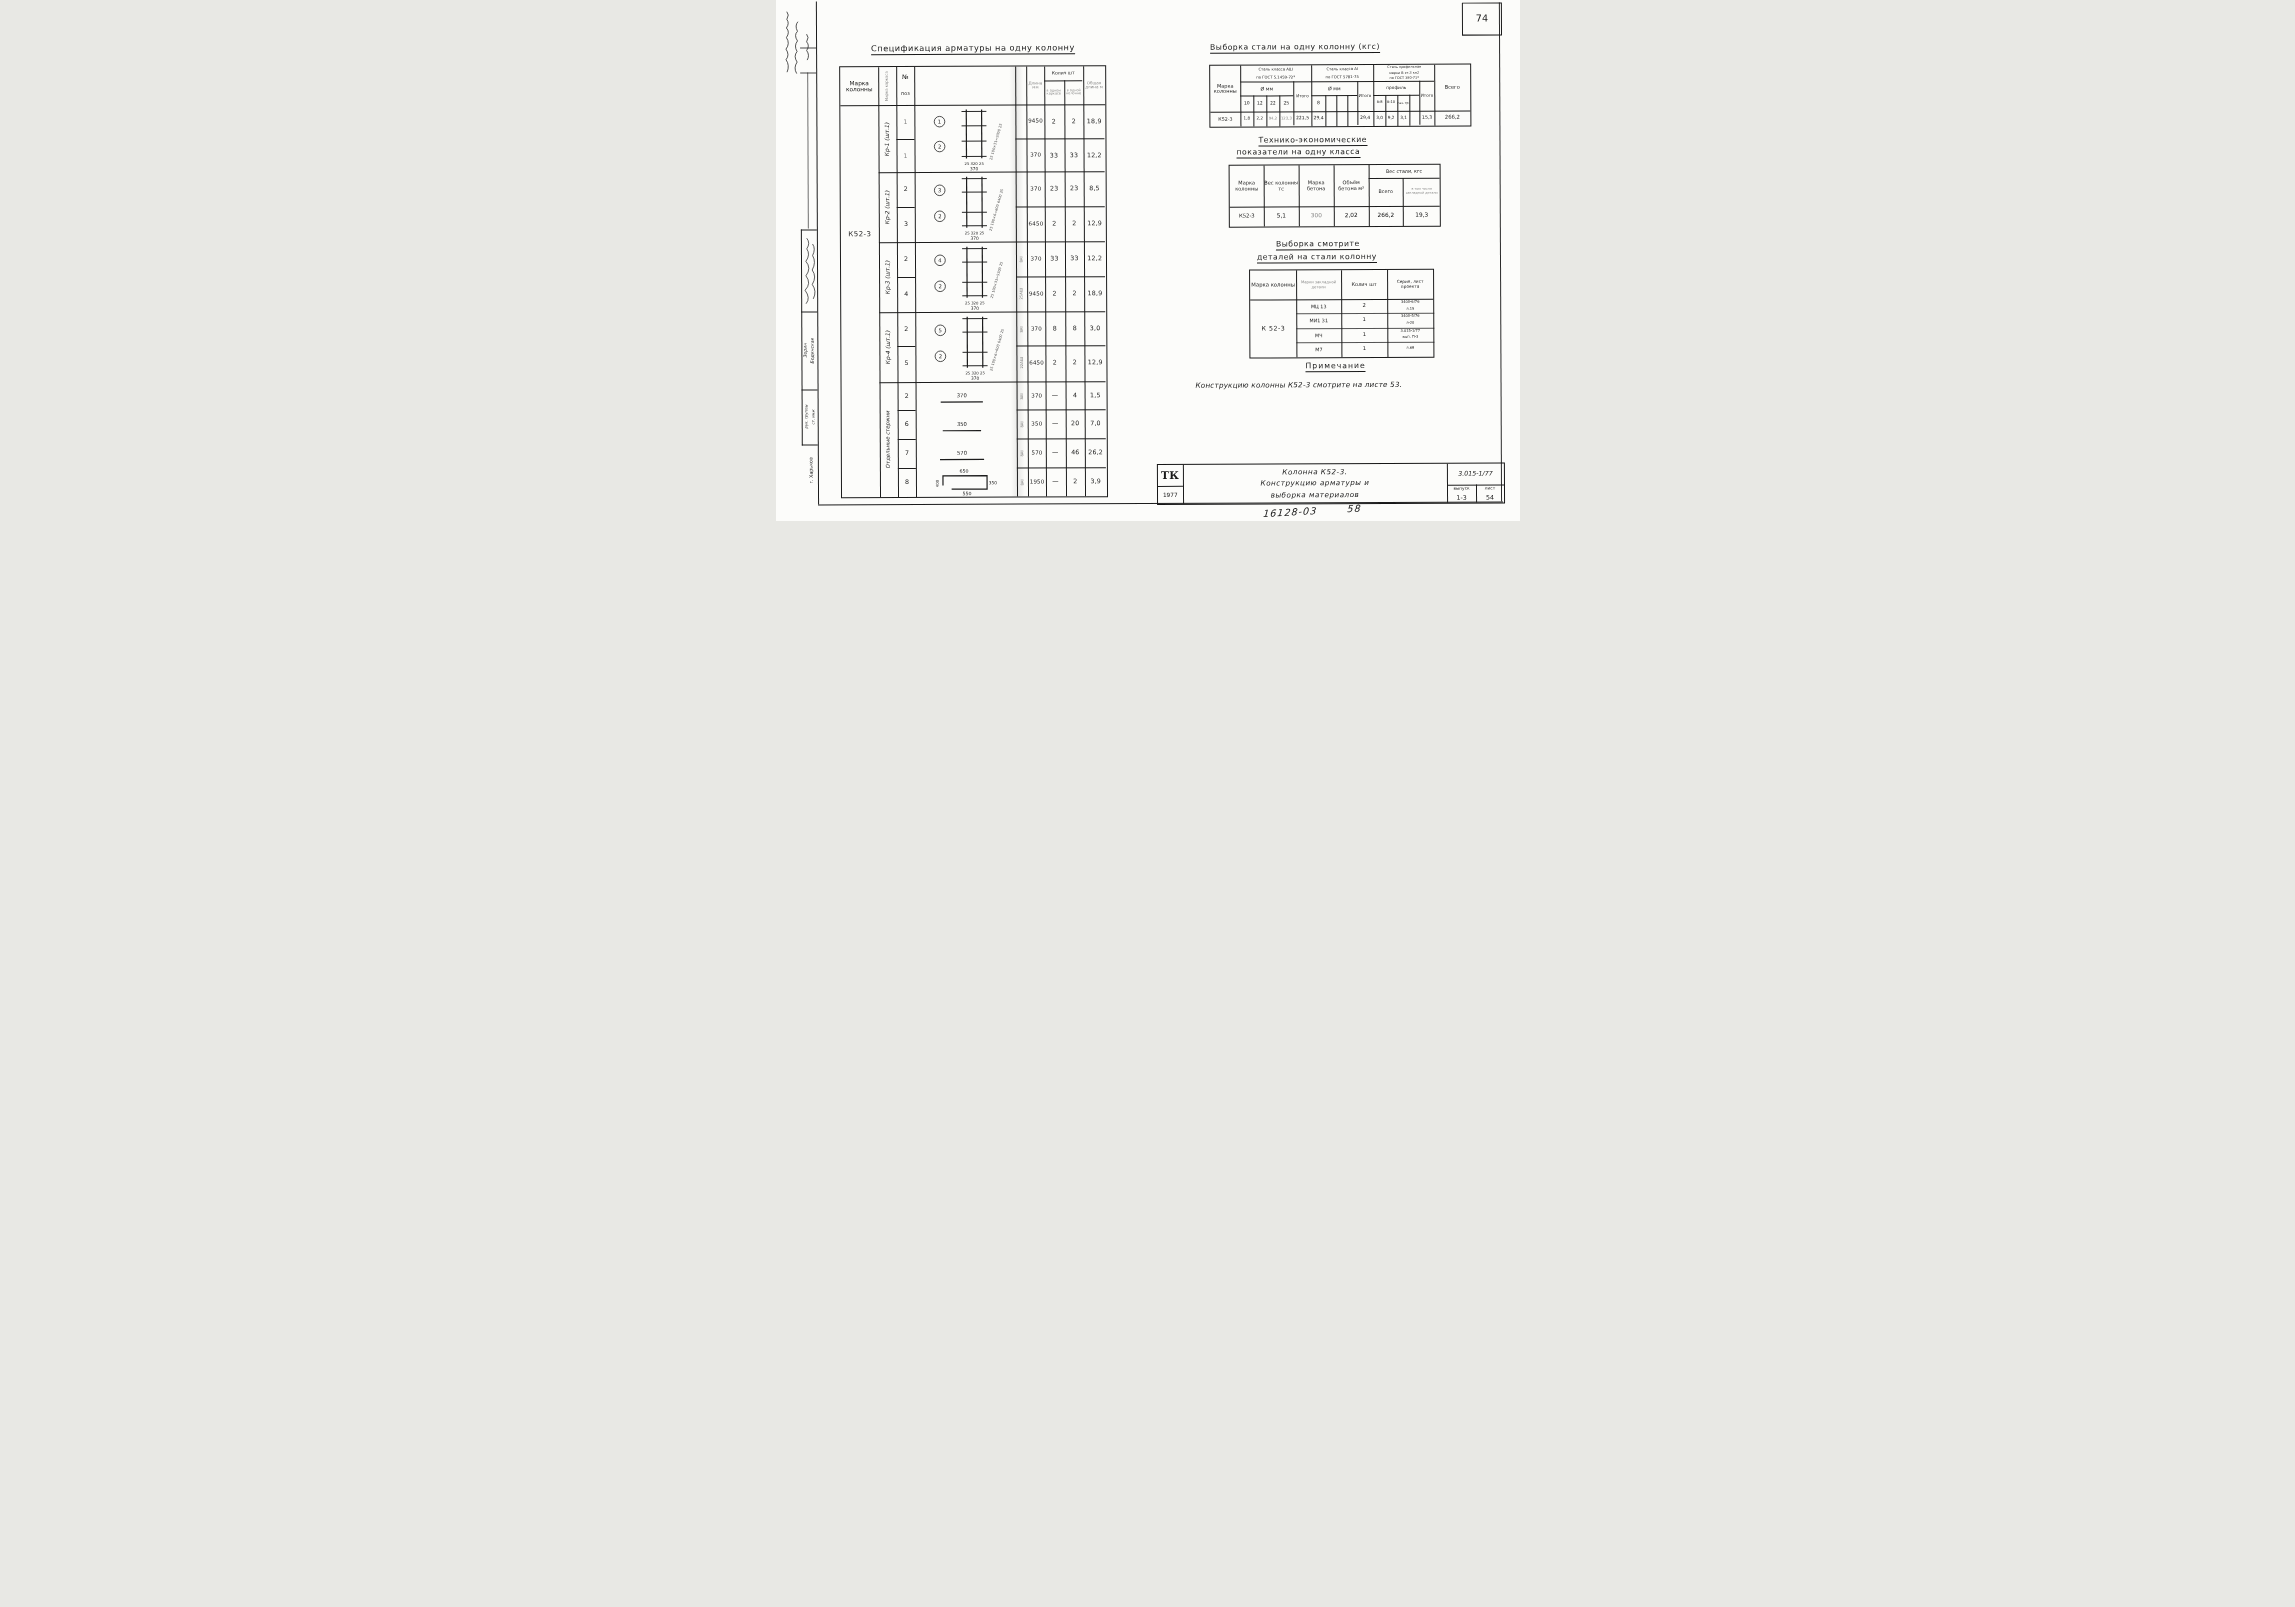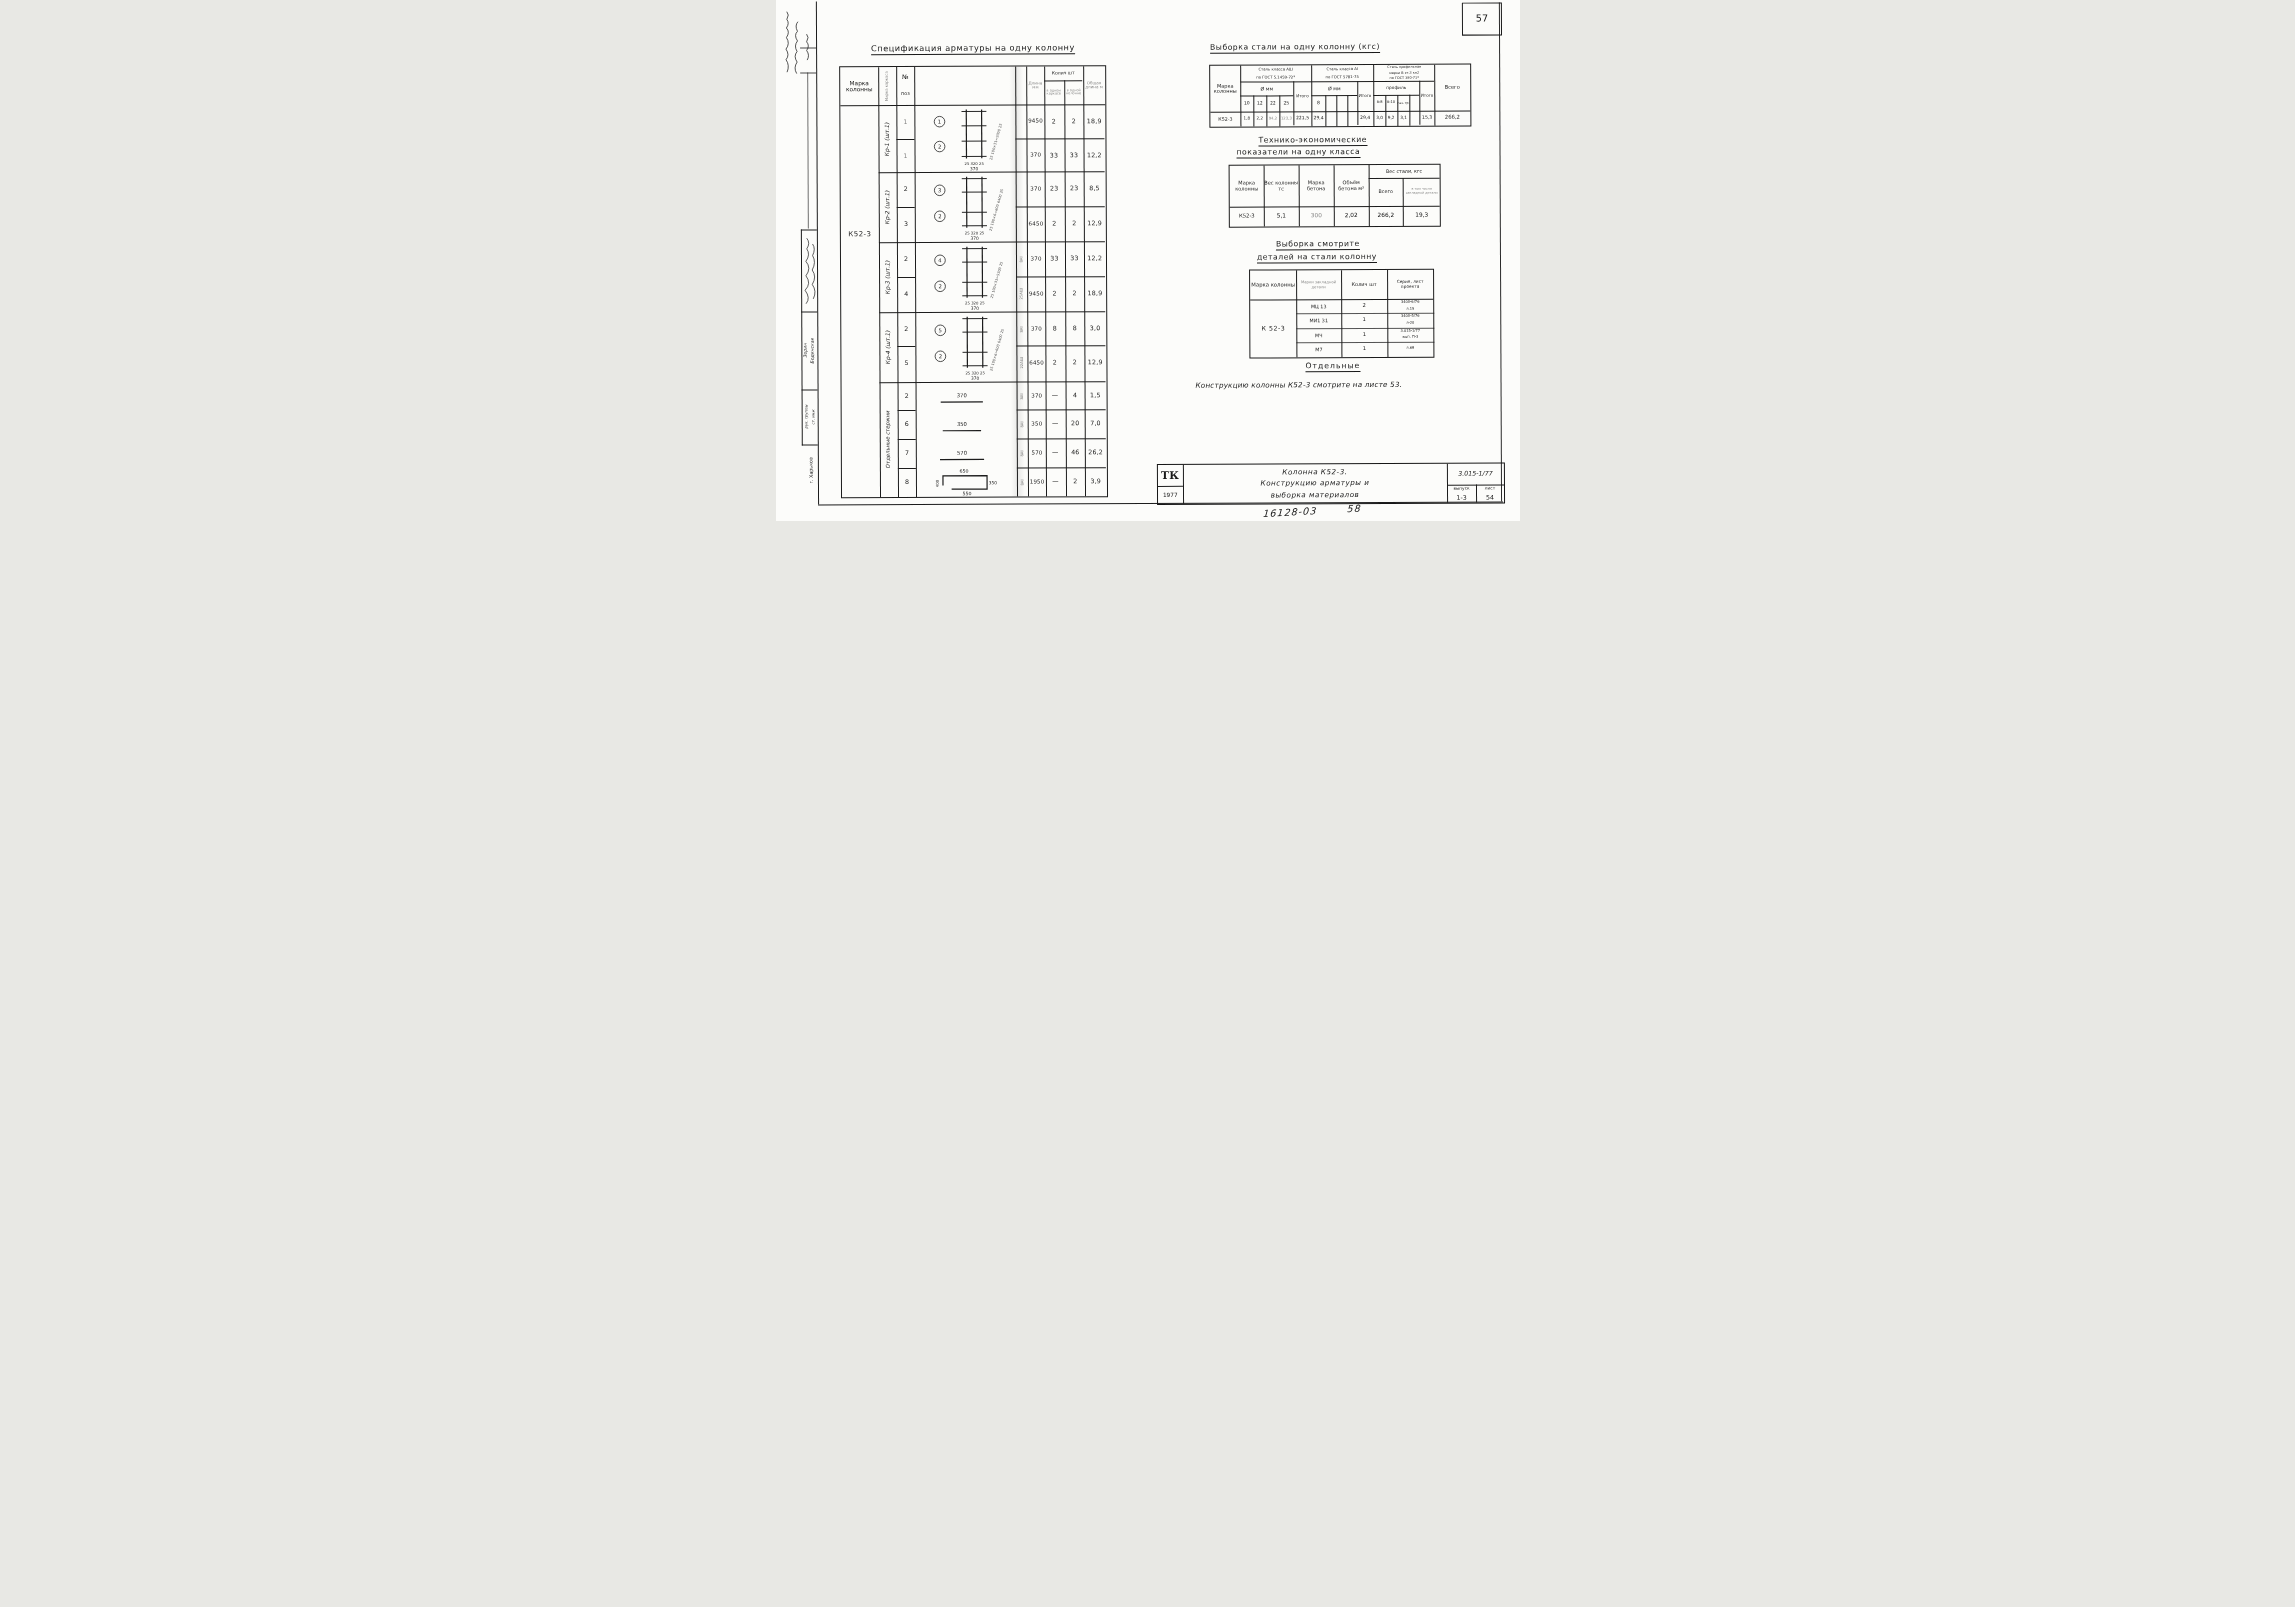--- a/index.html
+++ b/index.html
@@ -26,21 +26,21 @@
 <body>
 
 <div class="sheet">
 <div class="inner">
 
   <div class="lv" style="left:41px;top:0;height:503px;"></div>
   <div class="lh" style="left:41px;top:503px;width:685px;height:1.4px;"></div>
   <div class="lv" style="left:724px;top:3.8px;height:499px;width:1px;background:#2a2a2a;"></div>
 
   <div class="abs" style="left:687px;top:3.8px;width:38px;height:31px;border:1px solid #1c1c1c;">
-    <div class="cell" style="left:0;top:0;width:38px;height:31px;font-size:9.6px;">57</div>
+    <div class="cell" style="left:0;top:0;width:38px;height:31px;font-size:9.6px;">74</div>
   </div>
 
   <svg class="abs" style="left:2.9px;top:1px;" width="37" height="72" viewBox="0 0 76 150">
     <g stroke="#222" stroke-width="1.6" fill="none">
       <path d="M18,145 q6,-14 -2,-26 q8,-10 0,-22 q9,-12 1,-24 q8,-12 0,-20 q7,-10 1,-18 q6,-10 0,-16"></path>
       <path d="M38,148 q-7,-12 1,-24 q-8,-12 0,-22 q-7,-12 1,-22 q-8,-12 0,-20 q-6,-12 1,-20"></path>
       <path d="M60,120 q6,-10 -1,-20 q7,-10 0,-18 q6,-10 0,-16"></path>
     </g>
   </svg>
 
@@ -413,21 +413,21 @@
     <div class="cell" style="left:137px;top:51px;width:46px;height:6.7px;font-size:3.6px;">л-20</div>
     <div class="cell" style="left:46px;top:58px;width:45px;height:14.4px;font-size:4.8px;">МЧ</div>
     <div class="cell" style="left:91px;top:58px;width:46px;height:14.4px;font-size:5.3px;">1</div>
     <div class="cell" style="left:137px;top:58px;width:46px;height:7.7px;font-size:3.6px;">3.015-1/77</div>
     <div class="cell" style="left:137px;top:65px;width:46px;height:6.7px;font-size:3.6px;">вып. П-3</div>
     <div class="cell" style="left:46px;top:72px;width:45px;height:14.4px;font-size:4.8px;">М7</div>
     <div class="cell" style="left:91px;top:72px;width:46px;height:14.4px;font-size:5.3px;">1</div>
     <div class="cell" style="left:137px;top:72px;width:46px;height:14.4px;font-size:3.6px;">л.68</div>
   </div>
 
-  <div class="abs utitle" style="left:529px;top:362px;font-size:7.7px;letter-spacing:1px;">Отдельные</div>
+  <div class="abs utitle" style="left:529px;top:362px;font-size:7.7px;letter-spacing:1px;">Примечание</div>
   <div class="abs" style="left:419px;top:381px;width:289px;font-size:7.2px;font-style:italic;letter-spacing:0.2px;">Конструкцию колонны К52-3 смотрите на листе 53.</div>
 
   <div class="abs" style="left:380px;top:464px;width:346px;height:39px;border:1.2px solid #161616;">
     <div class="lv" style="left:24.5px;top:0;height:39px;"></div>
     <div class="lv" style="left:289px;top:0;height:39px;"></div>
     <div class="lh" style="left:0;top:21px;width:24.5px;"></div>
     <div class="lh" style="left:289px;top:21px;width:57px;"></div>
     <div class="lv" style="left:318px;top:21px;height:18.3px;"></div>
     <div class="cell" style="left:0;top:0;width:24.5px;height:21px;font-family:'DejaVu Serif',serif;font-weight:bold;font-size:10.6px;letter-spacing:0.5px;">ТК</div>
     <div class="cell" style="left:0;top:21px;width:24.5px;height:18.3px;font-size:5.8px;">1977</div>

